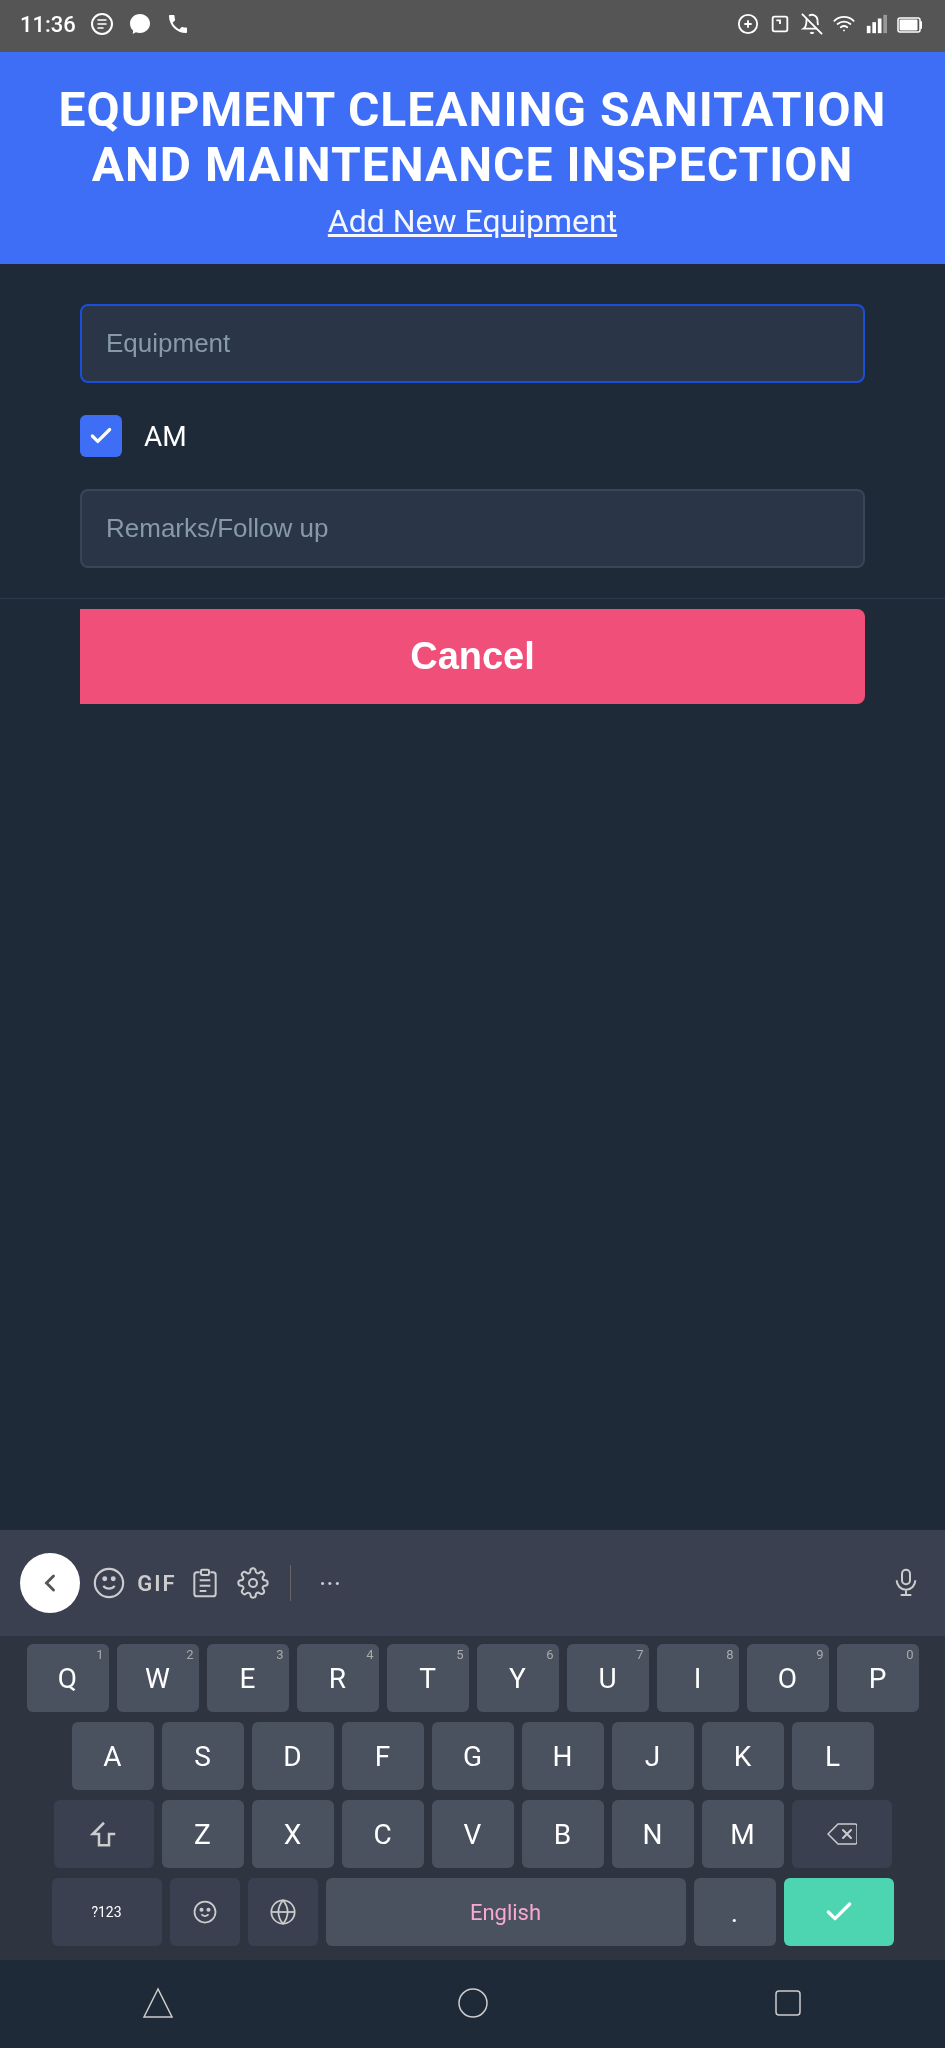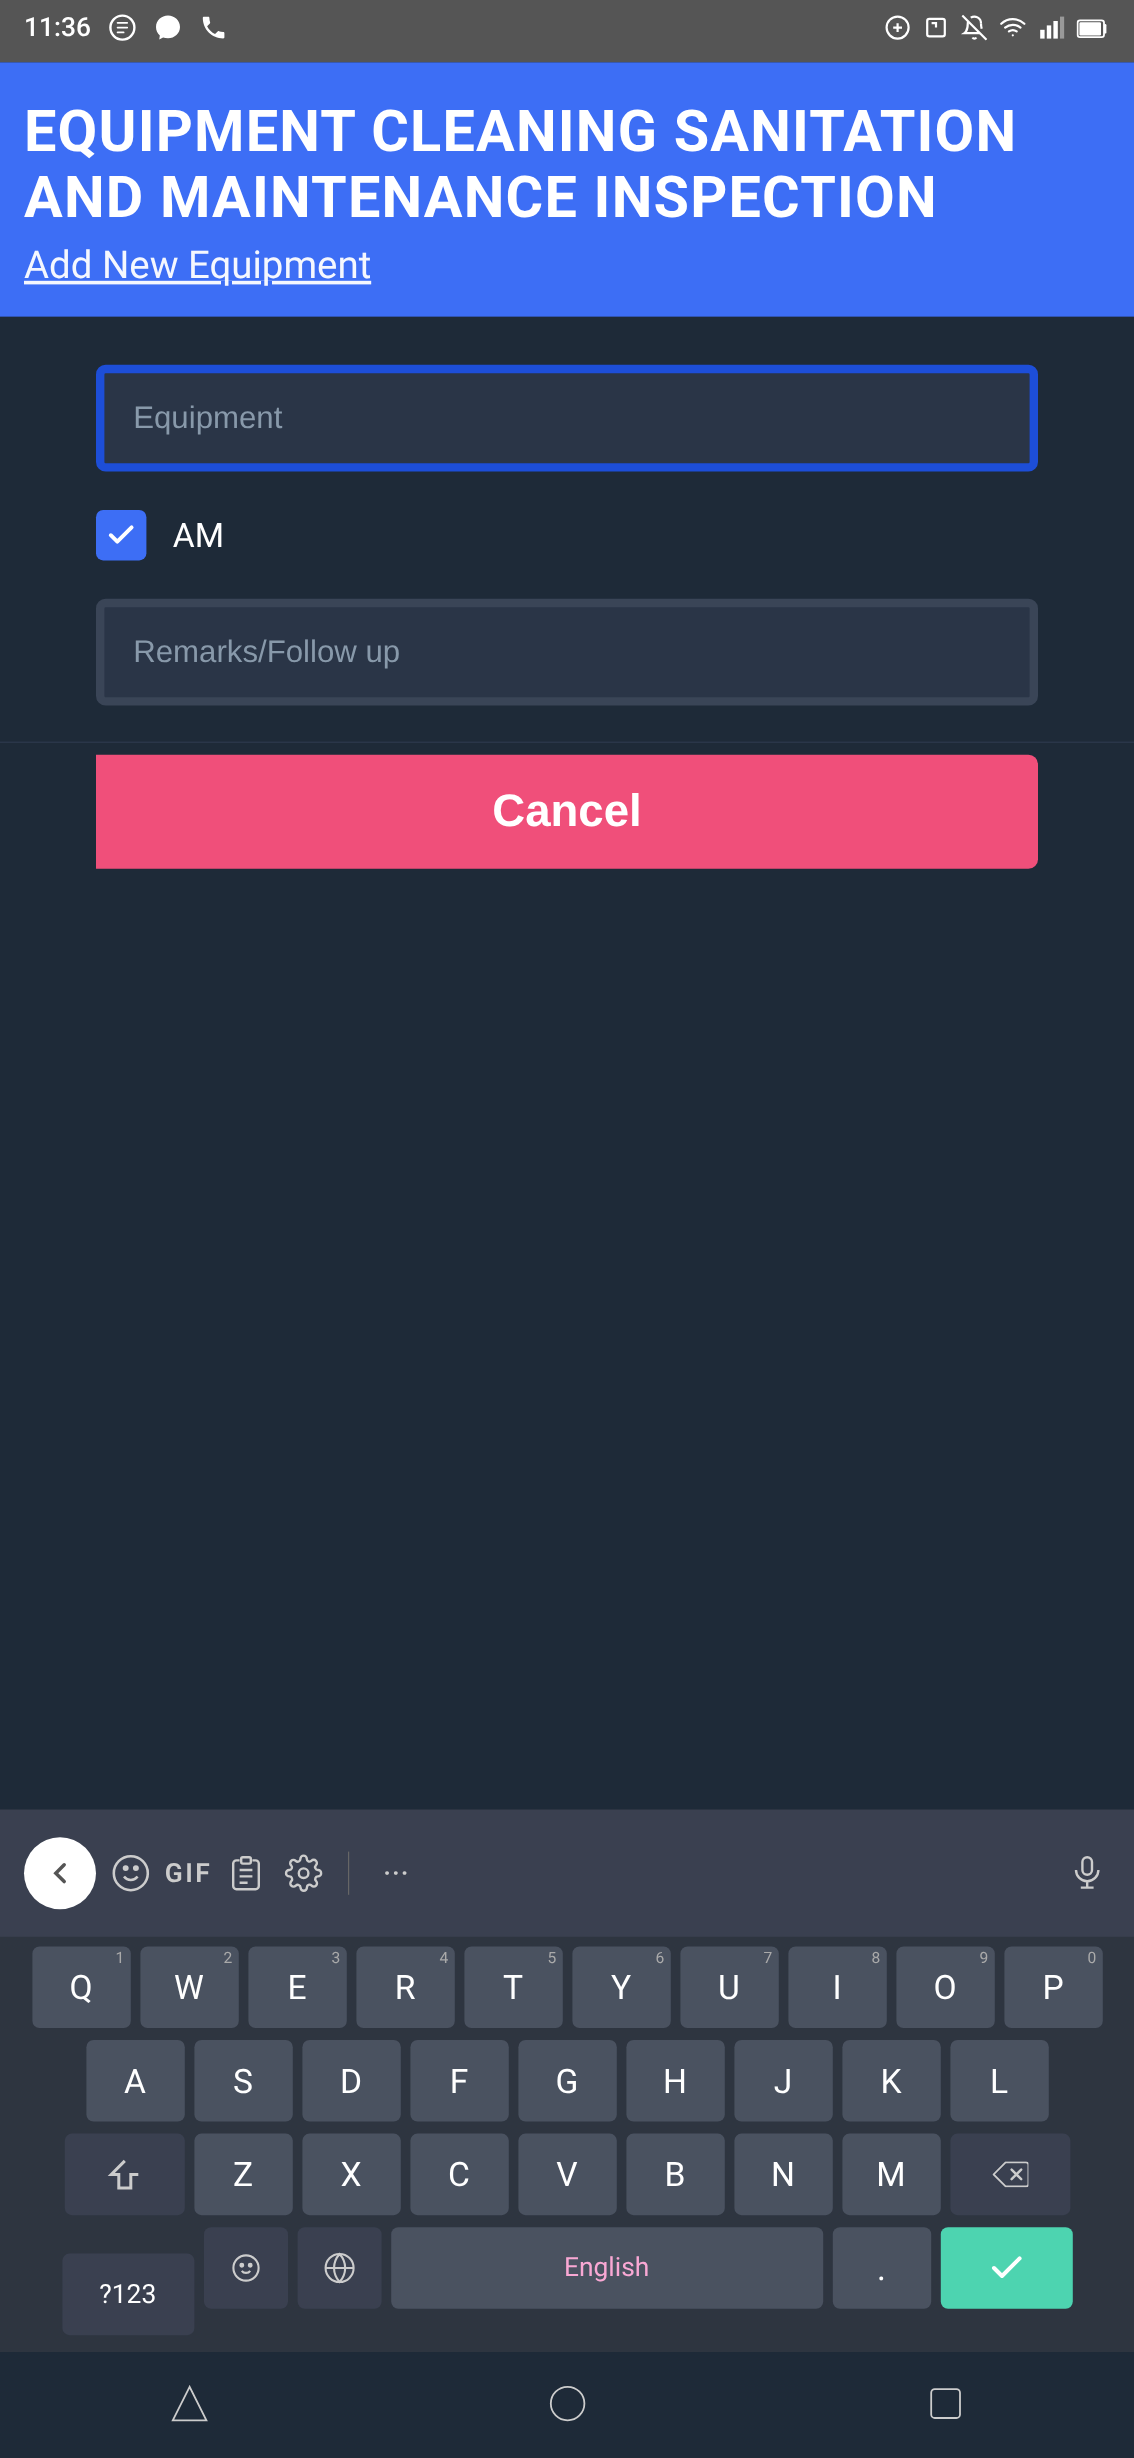--- a/index.html
+++ b/index.html
@@ -27,20 +27,21 @@
       font-weight: 500;
     }
     .status-left { display: flex; align-items: flex-start; gap: 14px; }
     .status-right { display: flex; align-items: center; gap: 10px; }
 
     
     .header {
       background: #3d6ef5;
       width: 100%;
       padding: 30px 20px 24px;
+      text-align: center;
     }
     .header-title {
       color: white;
       font-size: 48px;
       font-weight: 700;
       text-transform: uppercase;
       line-height: 1.15;
       letter-spacing: 1px;
     }
     .header-subtitle {
@@ -57,21 +58,21 @@
       background: #1e2a38;
       padding: 40px 80px 30px;
       display: flex;
       flex-direction: column;
       gap: 28px;
     }
 
     .form-input {
       width: 100%;
       background: #2a3547;
-      border: 7px solid #1d4ed8;
+      border: 2px solid #1d4ed8;
       border-radius: 8px;
       padding: 22px 24px;
       color: #aab;
       font-size: 26px;
       outline: none;
     }
     .form-input::placeholder { color: #8899aa; }
 
     .form-input.remarks {
       border-color: #3a4557;
@@ -474,21 +475,21 @@
       <div class="key">M</div>
       <div class="key key-dark key-backspace">
         <svg width="30" height="22" viewBox="0 0 30 22" fill="none">
             <path d="M11 1H28a2 2 0 012 2v16a2 2 0 01-2 2H11L1 11z" stroke="#ccc" stroke-width="1.5"></path>
             <path d="M16 7l8 8M24 7l-8 8" stroke="#ccc" stroke-width="2" stroke-linecap="round"></path>
           </svg>
       </div>
     </div>
 
     <div class="key-row">
-      <div class="key key-dark" style="max-width:110px;font-size:22px;margin-top:22px;">?123</div>
+      <div class="key key-dark" style="max-width:110px;font-size:14px;">?123</div>
       <div class="key key-dark" style="max-width:70px;">
         <svg width="28" height="28" viewBox="0 0 24 24" fill="none" stroke="#ccc" stroke-width="1.5">
             <circle cx="12" cy="12" r="9"></circle>
             <path d="M9 14s1 1.5 3 1.5 3-1.5 3-1.5"></path>
             <circle cx="9" cy="10" r="1" fill="#ccc"></circle>
             <circle cx="15" cy="10" r="1" fill="#ccc"></circle>
           </svg>
       </div>
       <div class="key key-dark" style="max-width:70px;">
         <svg width="28" height="28" viewBox="0 0 24 24" fill="none" stroke="#ccc" stroke-width="1.5">

